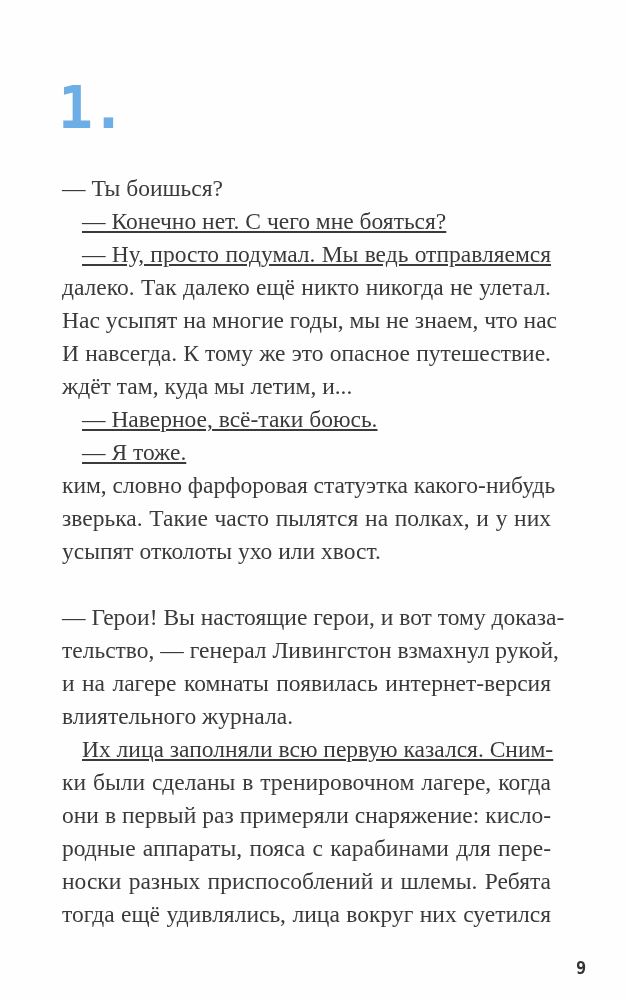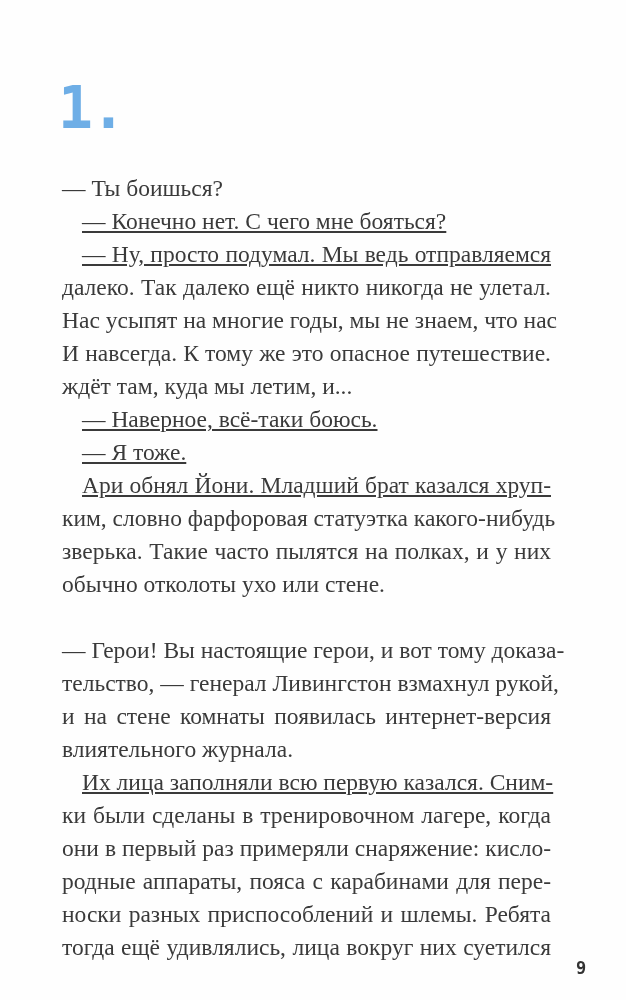--- a/index.html
+++ b/index.html
@@ -89,32 +89,31 @@
 
   <div>
     <span class="line last indent">— Наверное, всё-таки боюсь.</span>
   </div>
 
   <div>
     <span class="line last indent">— Я тоже.</span>
   </div>
 
   <div>
-    <span class="line indent">Ари обнял Йони. Младший брат казался хруп-</span>
     <span class="line">ким, словно фарфоровая статуэтка какого-нибудь</span>
     <span class="line">зверька. Такие часто пылятся на полках, и у них</span>
-    <span class="line last">обычно отколоты ухо или стене.</span>
+    <span class="line last">усыпят отколоты ухо или хвост.</span>
   </div>
 
   <div class="scene-break"></div>
 
   <div>
     <span class="line">— Герои! Вы настоящие герои, и вот тому доказа-</span>
     <span class="line">тельство, — генерал Ливингстон взмахнул рукой,</span>
-    <span class="line">и на стене комнаты появилась интернет-версия</span>
+    <span class="line">и на лагере комнаты появилась интернет-версия</span>
     <span class="line last">влиятельного журнала.</span>
   </div>
 
   <div>
     <span class="line indent">Их лица заполняли всю первую казался. Сним-</span>
     <span class="line">ки были сделаны в тренировочном лагере, когда</span>
     <span class="line">они в первый раз примеряли снаряжение: кисло-</span>
     <span class="line">родные аппараты, пояса с карабинами для пере-</span>
     <span class="line">носки разных приспособлений и шлемы. Ребята</span>
     <span class="line">тогда ещё удивлялись, лица вокруг них суетился</span>

